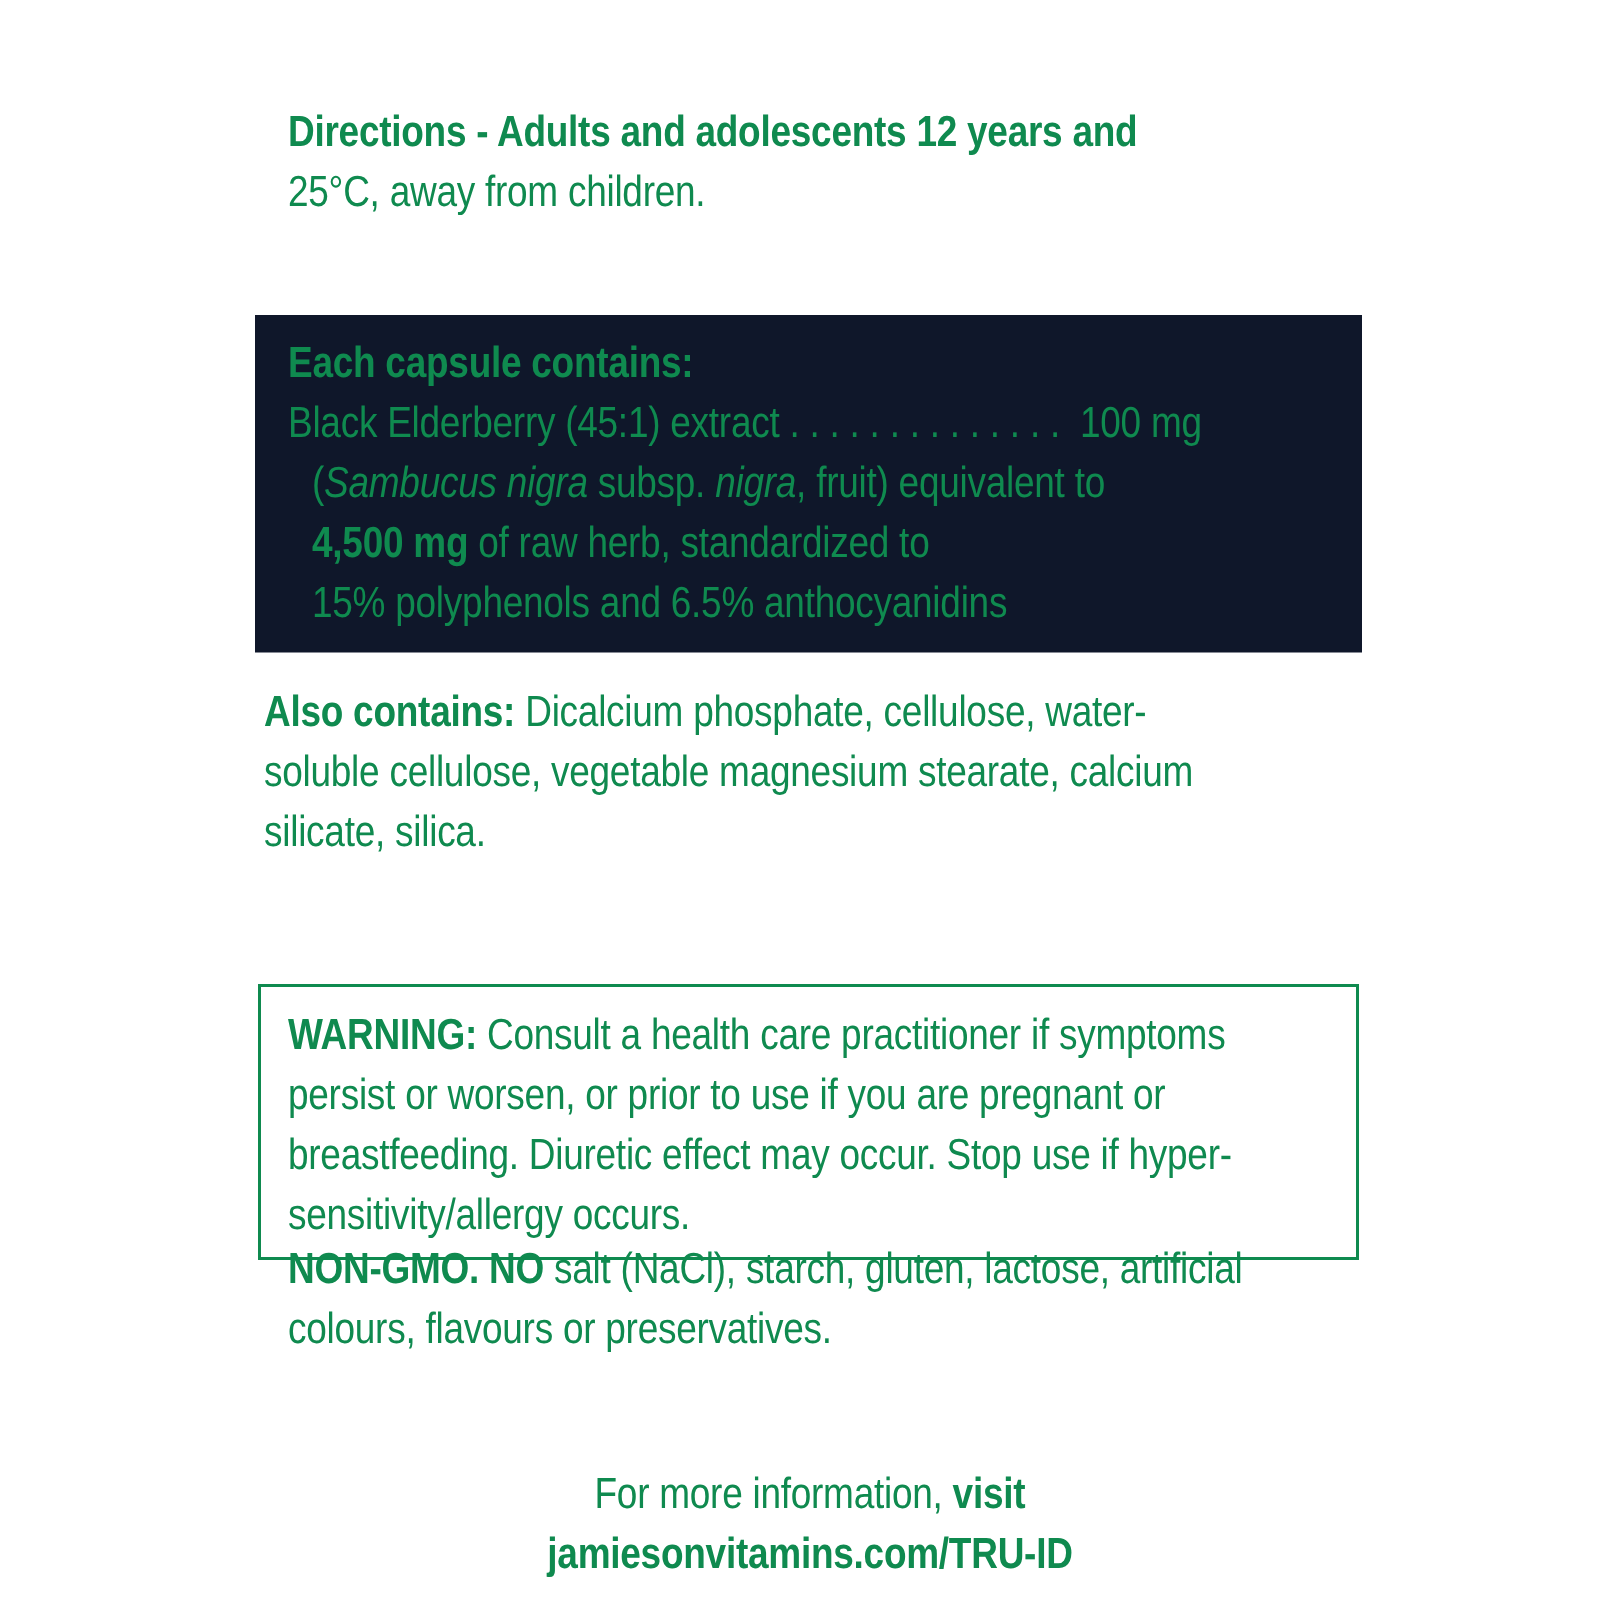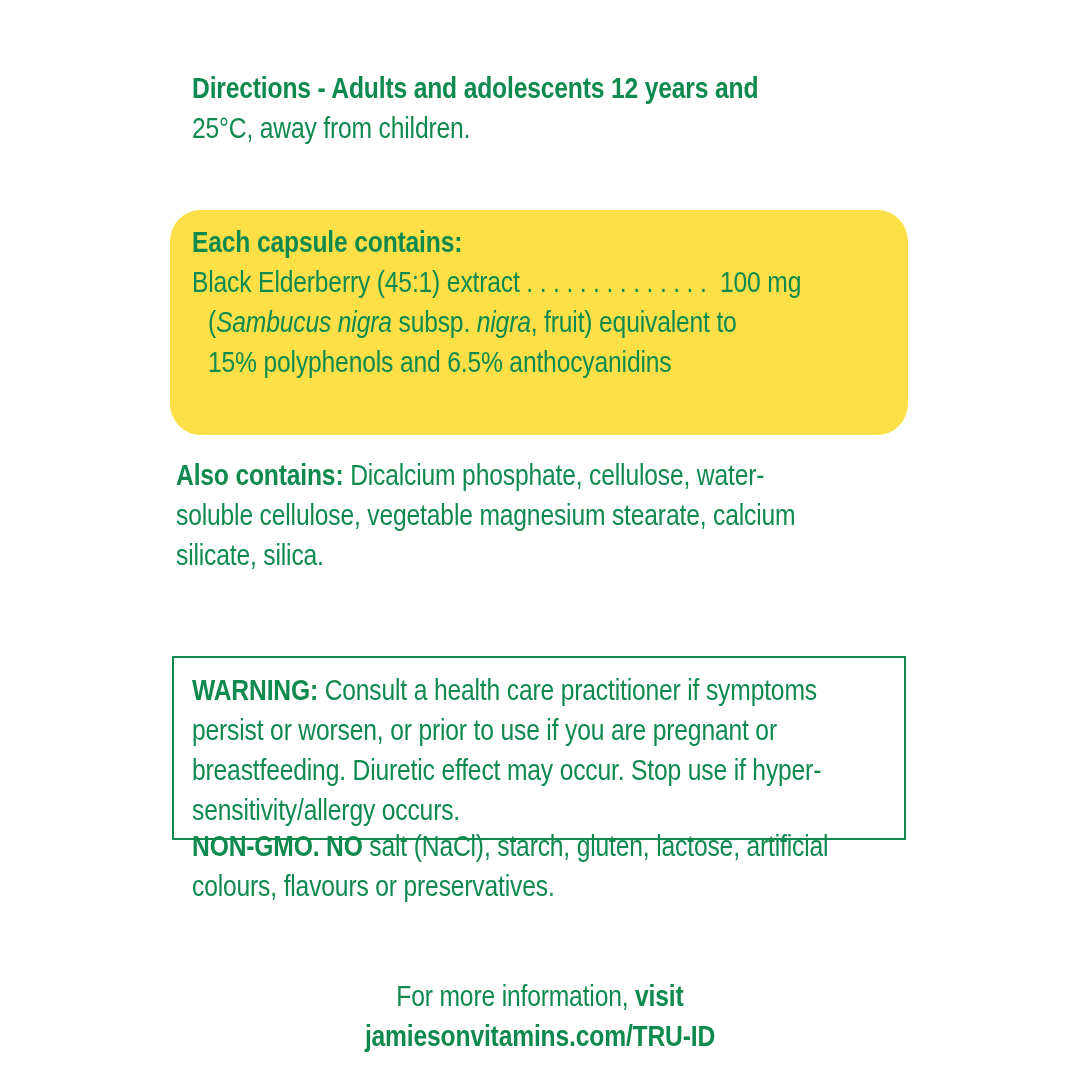--- a/index.html
+++ b/index.html
@@ -55,24 +55,25 @@
 </head>
 <body style="background: rgb(255, 255, 255);">
 
 <div class="page" style="color: rgb(15, 138, 79);">
 
   <div id="directions" class="block">
       <div class="line"><span class="tx"><span class="seg-b">Directions - Adults and adolescents 12 years and</span></span></div>
       <div class="line"><span class="tx"><span class="seg-r">25°C, away from children.</span></span></div>
     </div>
 
-  <div id="capsule-box" class="block" style="background: #fde047; border-radius: 31px;">
+  <div id="capsule-box" class="block" style="background: #0f172a;">
       <div class="line"><span class="tx"><span class="seg-b">Each capsule contains:</span></span></div>
       <div class="line"><span class="tx"><span class="seg-r">Black Elderberry (45:1) extract . . . . . . . . . . . . . .  100 mg</span></span></div>
       <div class="line" style="padding-left: 16px;"><span class="tx"><span class="seg-r">(</span><span class="seg-i">Sambucus nigra</span><span class="seg-r"> subsp. </span><span class="seg-i">nigra</span><span class="seg-r">, fruit) equivalent to</span></span></div>
+      <div class="line" style="padding-left: 16px;"><span class="tx"><span class="seg-b">4,500 mg</span><span class="seg-r"> of raw herb, standardized to</span></span></div>
       <div class="line" style="padding-left: 16px;"><span class="tx"><span class="seg-r">15% polyphenols and 6.5% anthocyanidins</span></span></div>
     </div>
 
   <div id="also" class="block">
       <div class="line"><span class="tx"><span class="seg-b">Also contains:</span><span class="seg-r"> Dicalcium phosphate, cellulose, water-</span></span></div>
       <div class="line"><span class="tx"><span class="seg-r">soluble cellulose, vegetable magnesium stearate, calcium</span></span></div>
       <div class="line"><span class="tx"><span class="seg-r">silicate, silica.</span></span></div>
     </div>
 
   <div id="warning-box" class="block" style="border-color: rgb(15, 138, 79); margin-top: 35px;">

